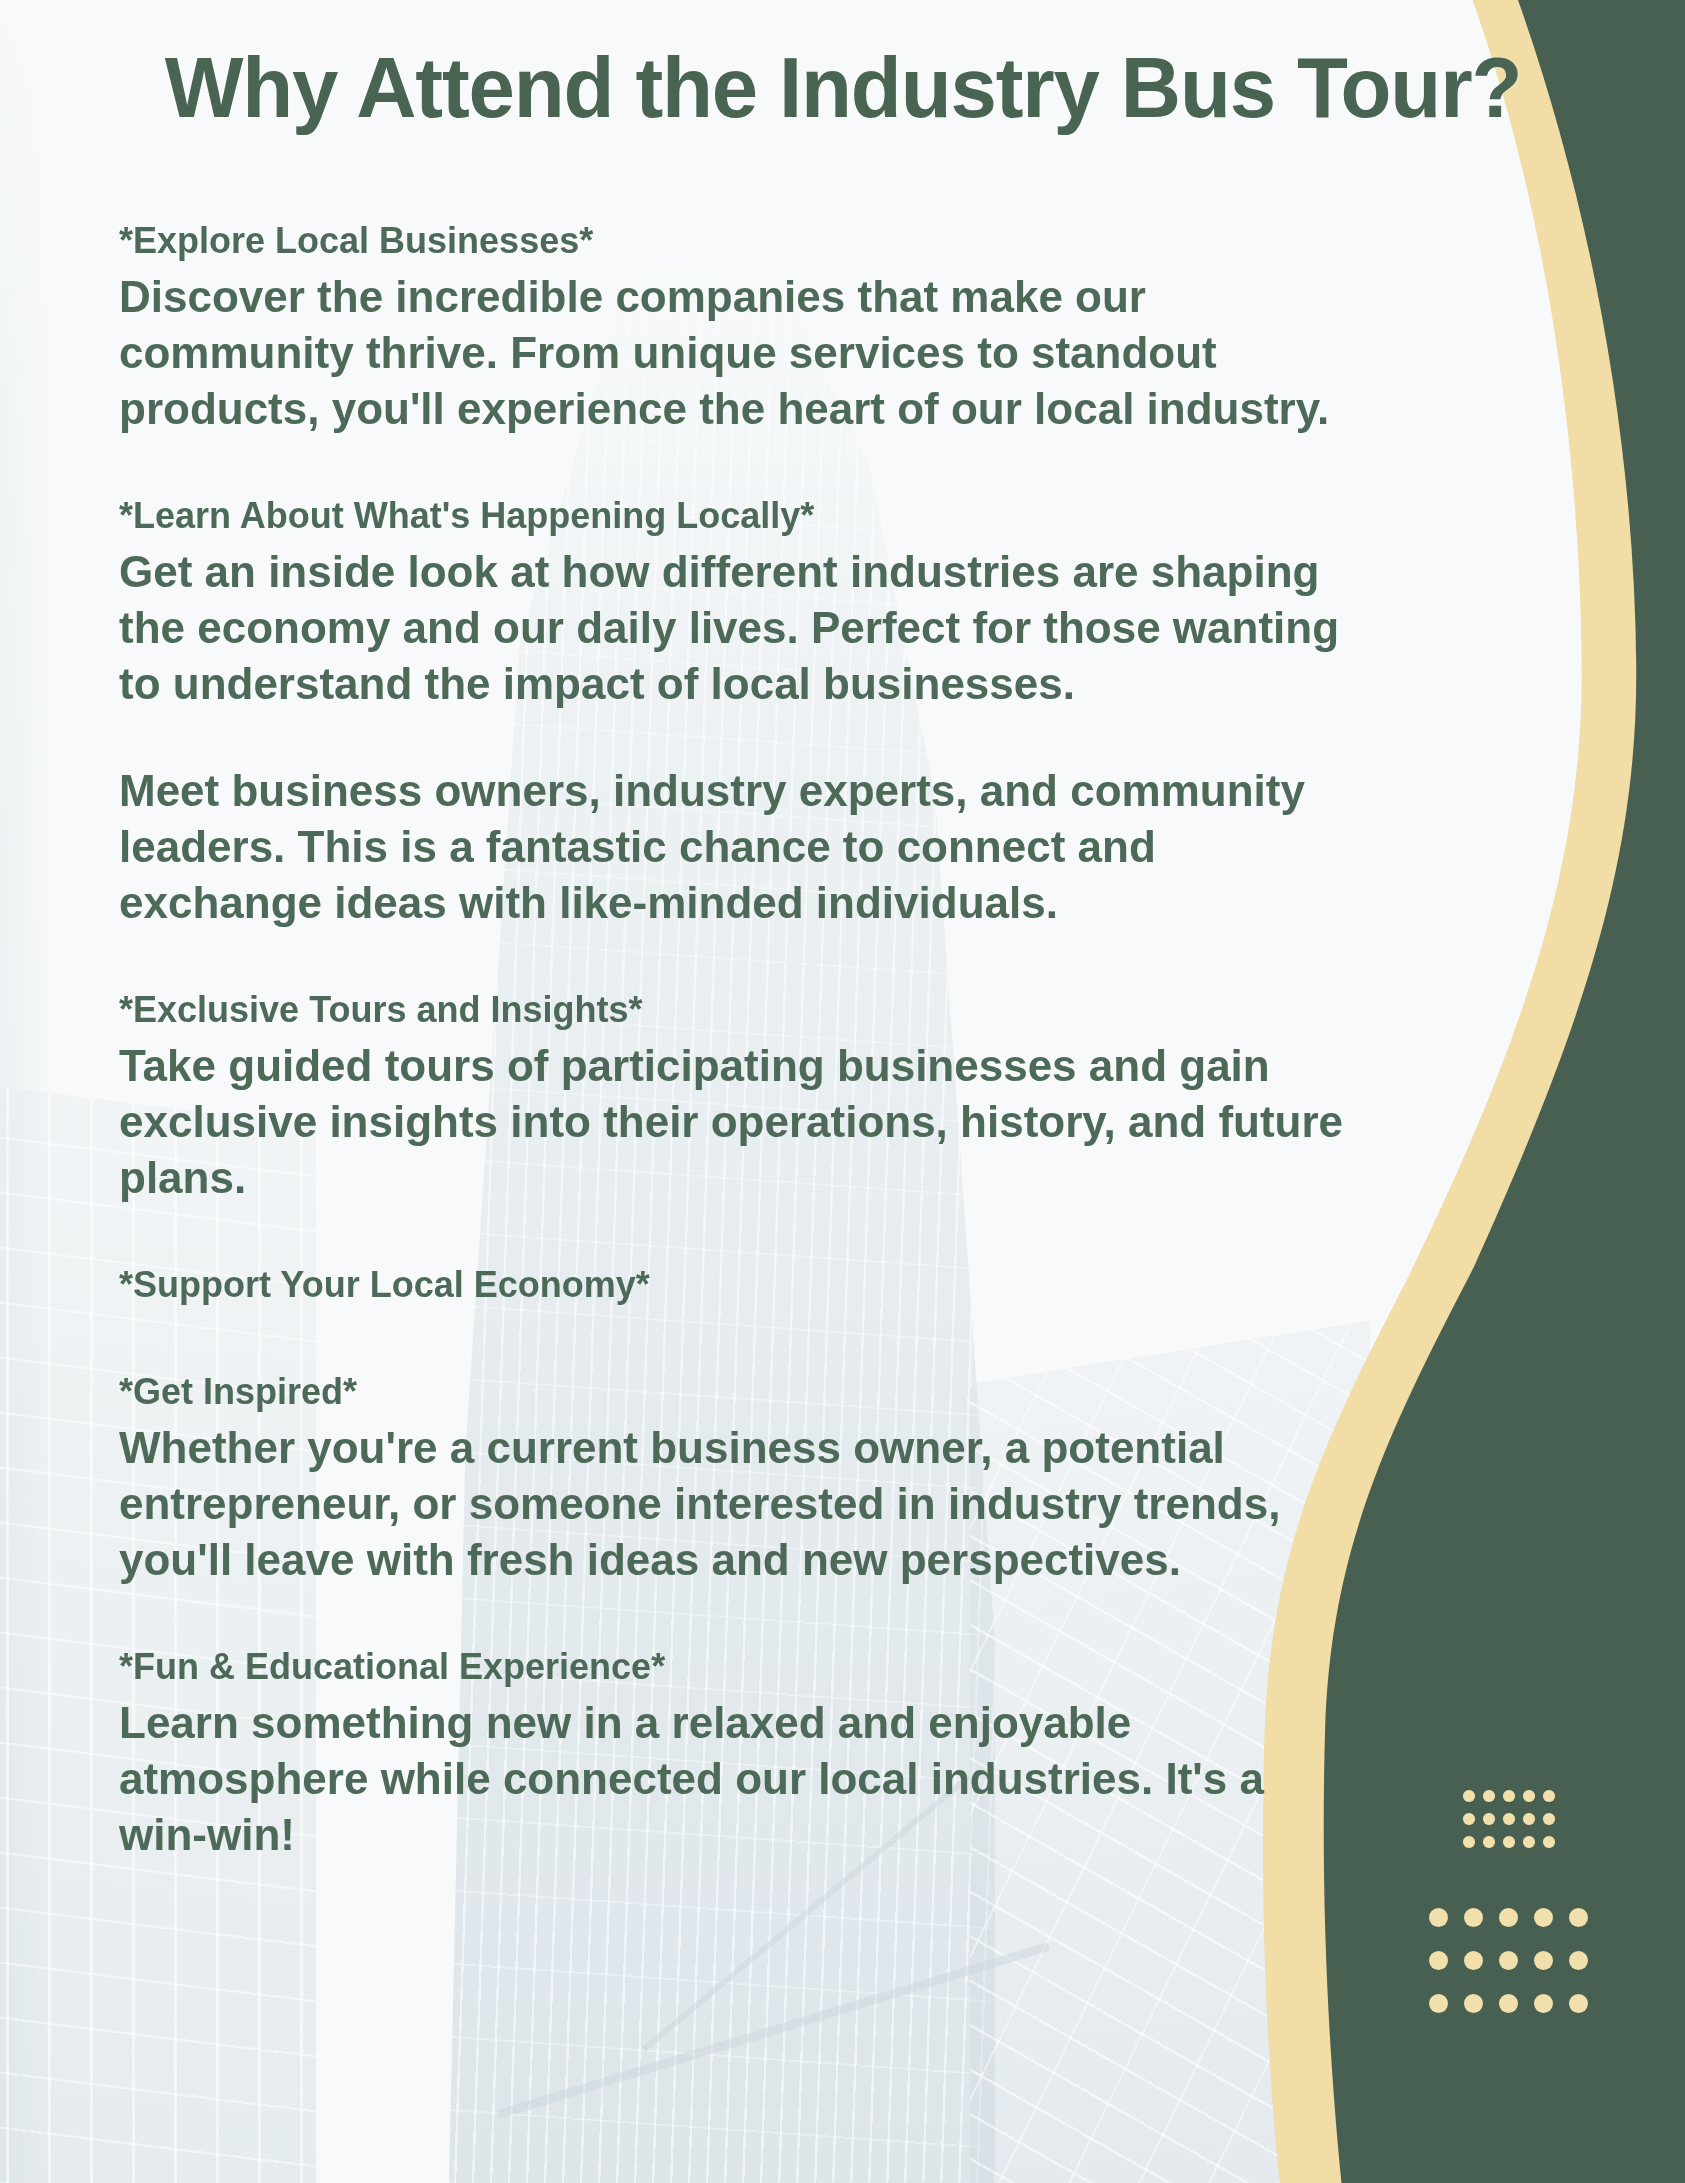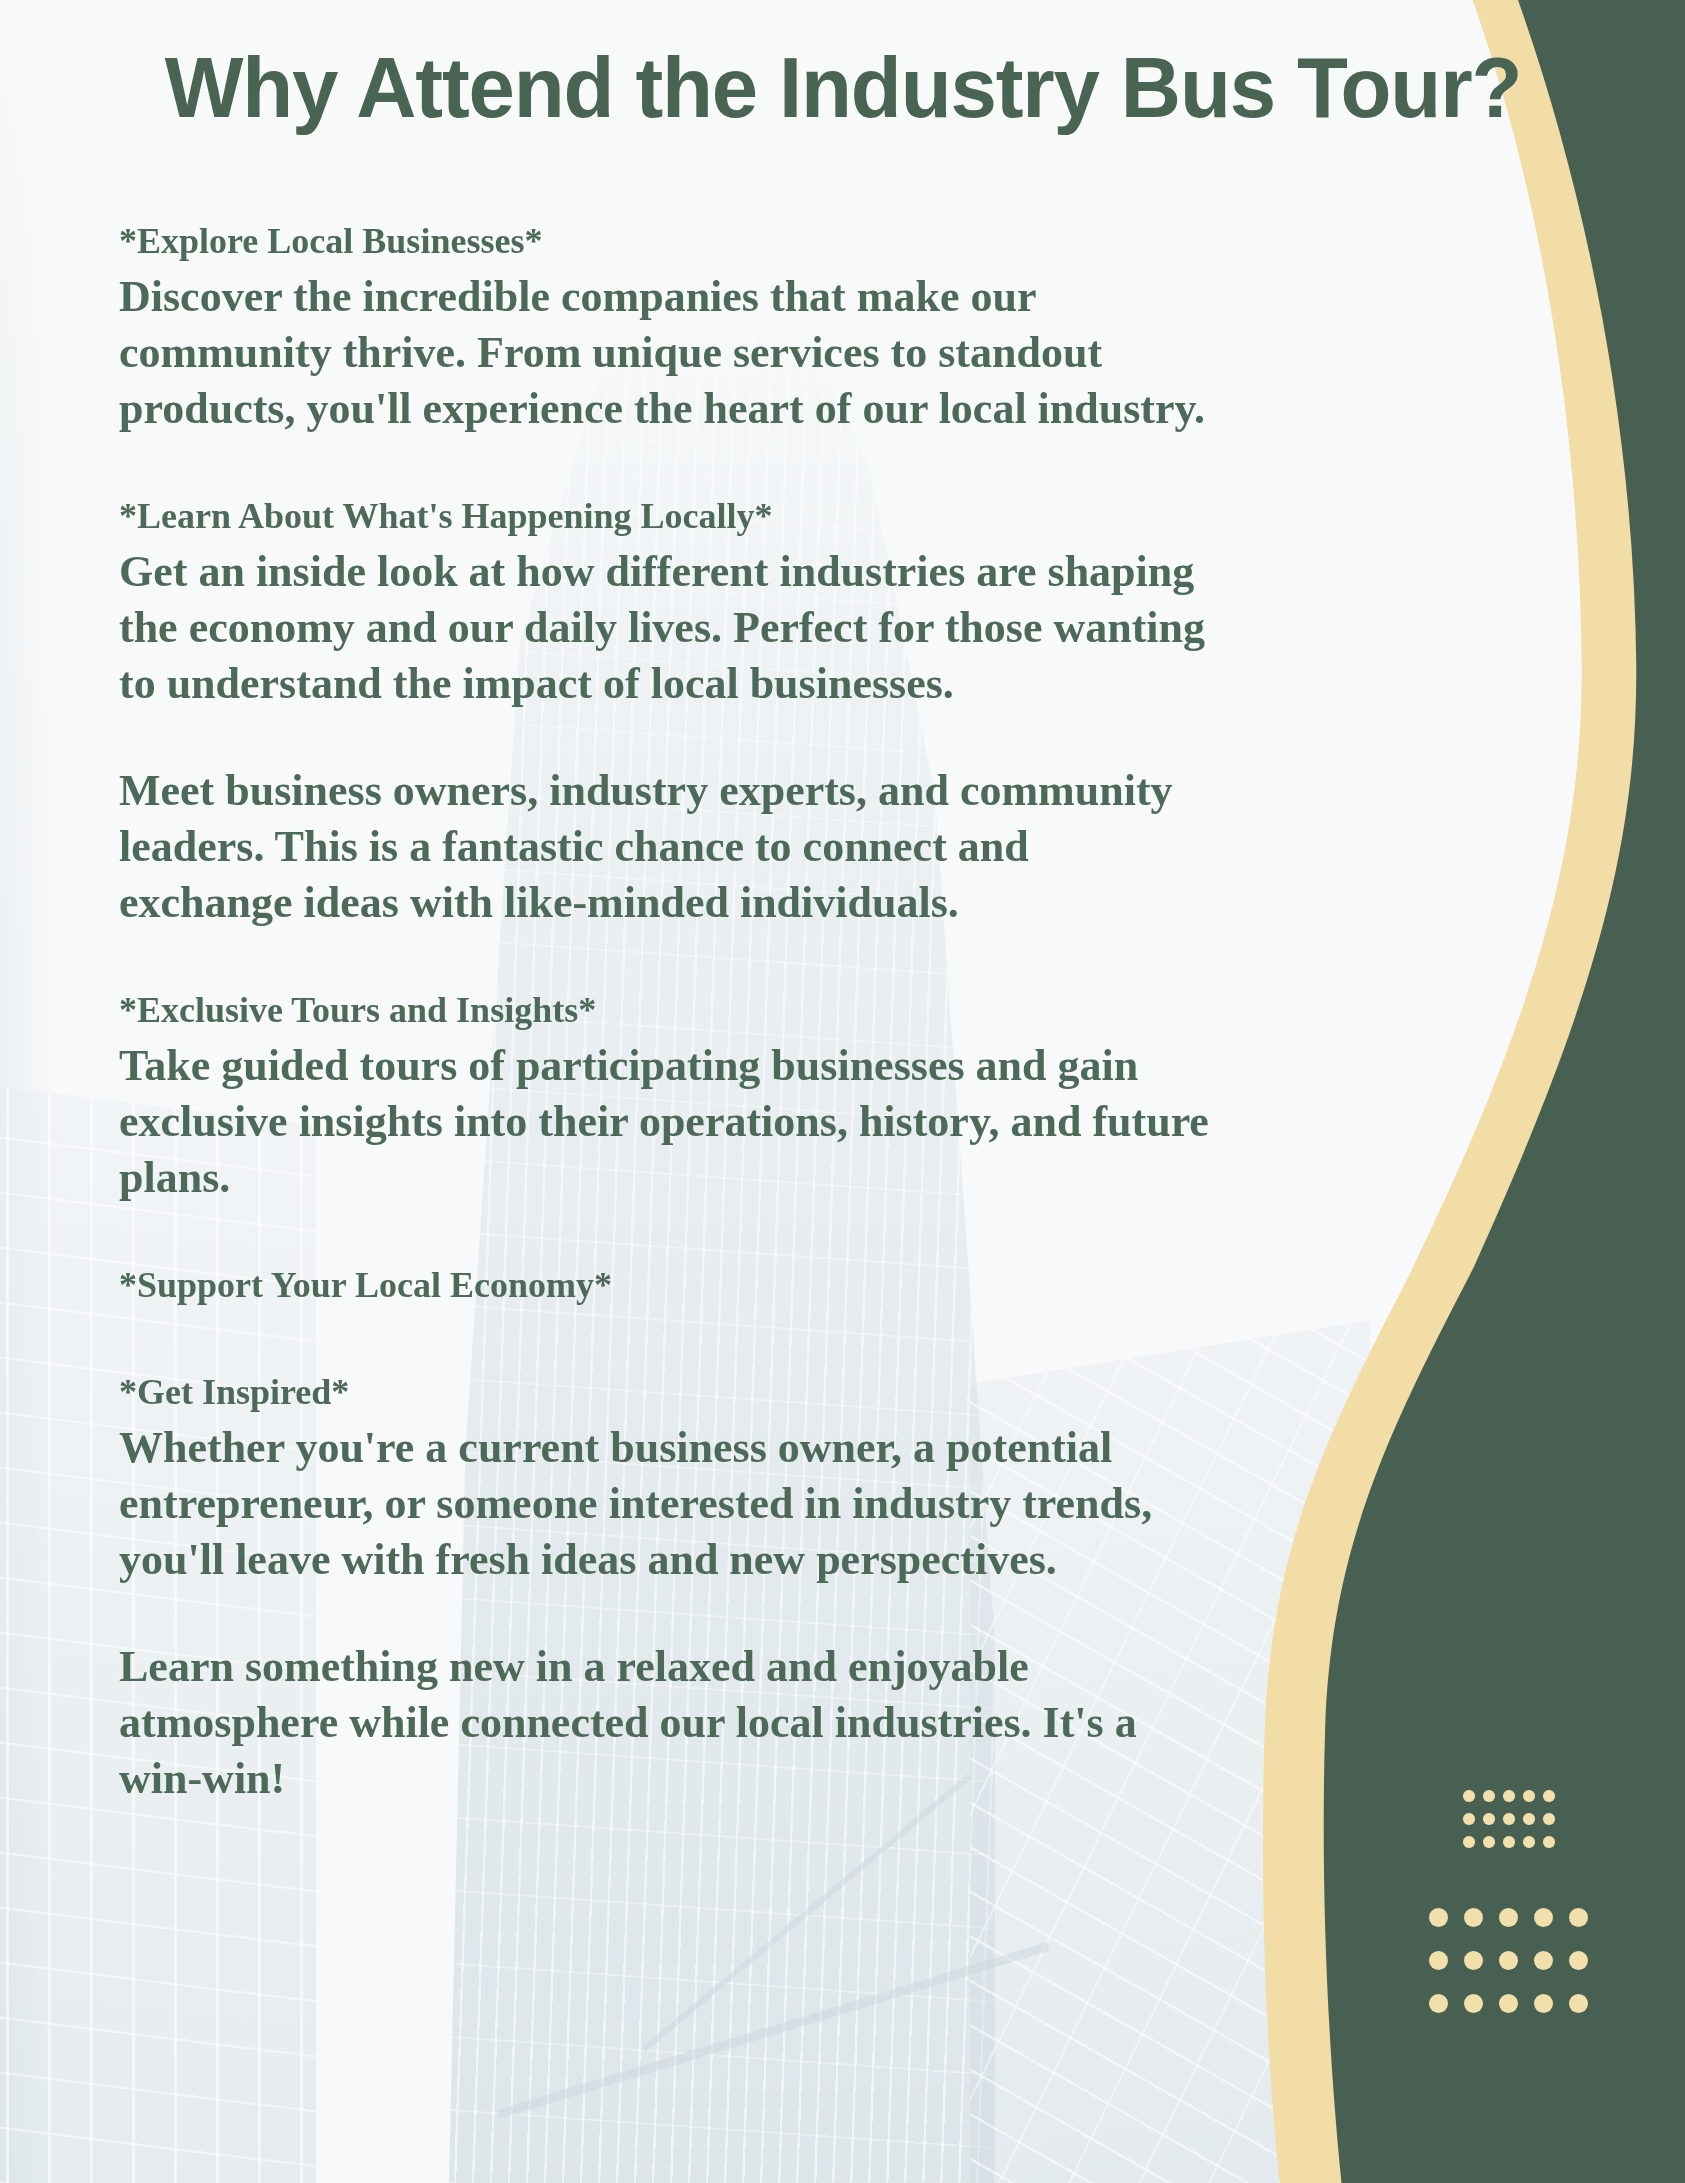--- a/index.html
+++ b/index.html
@@ -70,21 +70,21 @@
   
   .title{
     position:absolute;left:0;right:0;top:38px;
     text-align:center;
     font-size:86px;font-weight:bold;letter-spacing:-1.2px;
     color:var(--title-green,#4a6454);
     transform:scaleX(0.97);transform-origin:center;
     text-shadow:0 1.2px 0 rgba(255,255,255,0.4);
   }
   .content{
-    position:absolute;left:119px;top:213px;width:1340px;font-family:Liberation Serif, serif;
+    position:absolute;left:119px;top:213px;width:1340px;
   }
   .benefit{margin:0 0 51px 0;}
   .benefit h2{
     font-size:36px;font-weight:bold;line-height:56px;
     color:var(--body-green,#4d6a58);
   }
   .benefit p{
     font-size:44px;font-weight:bold;line-height:56px;
     white-space:pre-line;
     color:var(--body-green,#4d6a58);
@@ -184,20 +184,21 @@
     <section class="benefit">
       <h2>*Support Your Local Economy*</h2>
     </section>
     <section class="benefit">
       <h2>*Get Inspired*</h2>
       <p>Whether you're a current business owner, a potential
 entrepreneur, or someone interested in industry trends,
 you'll leave with fresh ideas and new perspectives.</p>
     </section>
     <section class="benefit">
+      <h2>*Fun &amp; Educational Experience*</h2>
       <p>Learn something new in a relaxed and enjoyable
 atmosphere while connected our local industries. It's a
 win-win!</p>
     </section>
   </main>
 
 </div>
 
 
 </body></html>

